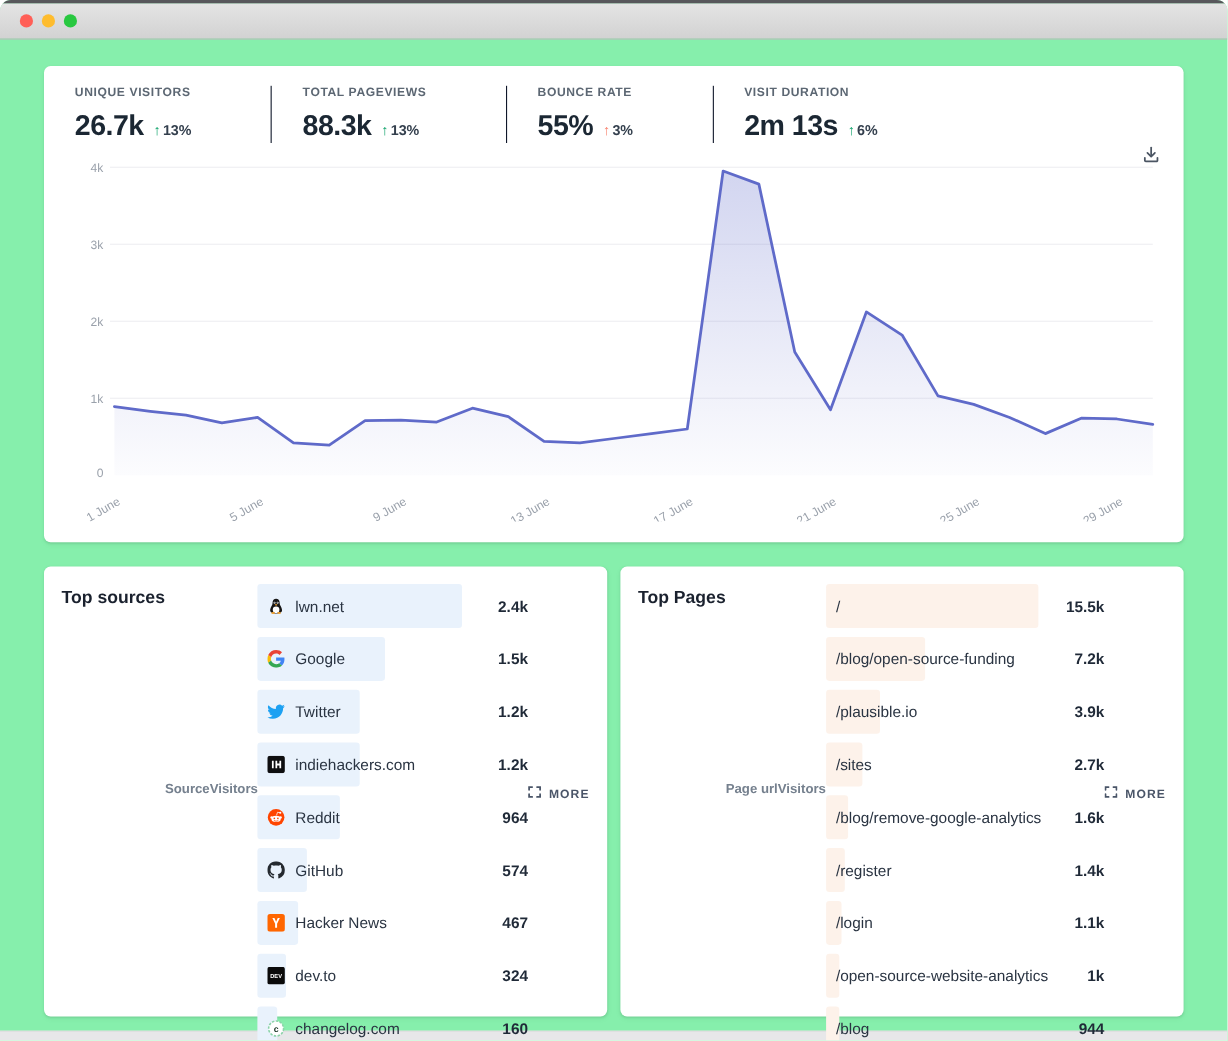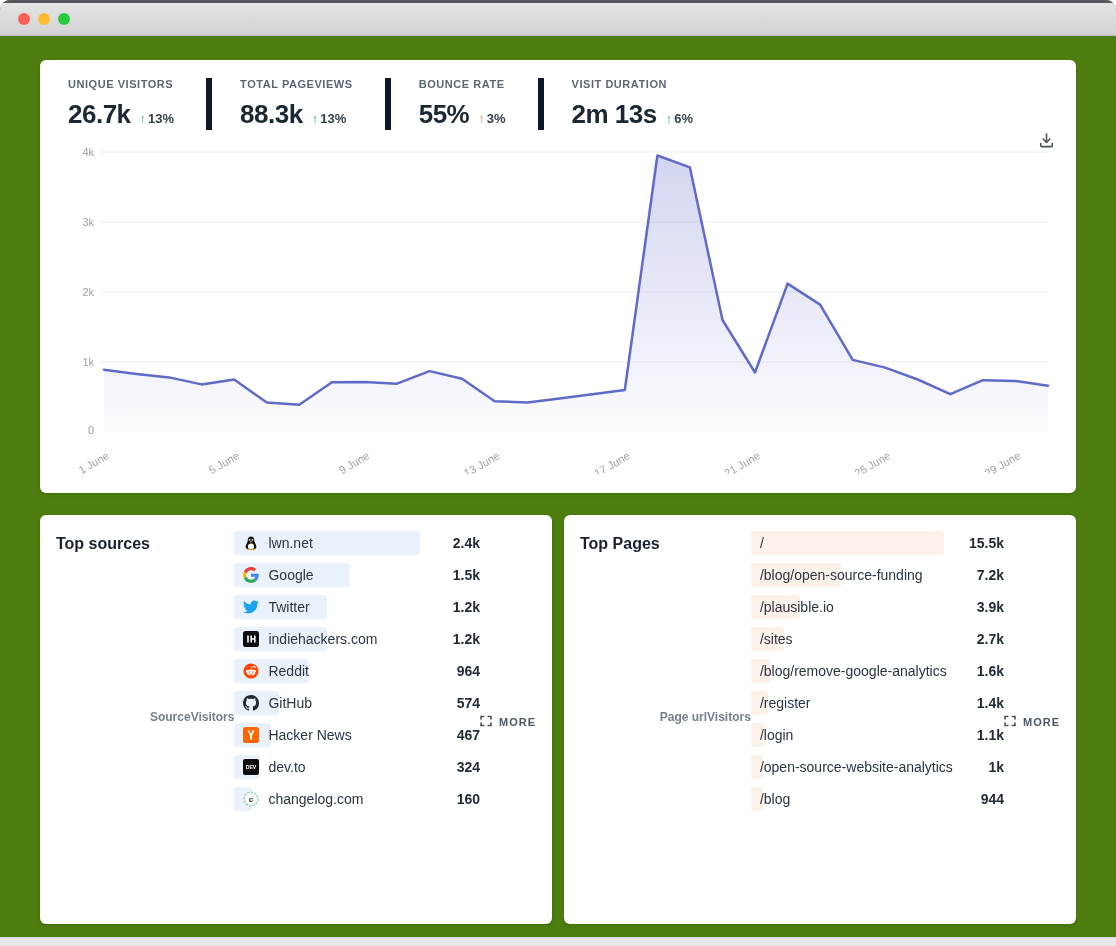--- a/index.html
+++ b/index.html
@@ -1,56 +1,56 @@
 <!DOCTYPE html>
 <html style="--accent-line: #5f6ac9; --source-bar: #e9f2fc; --page-bar: #fdf2ea; --up-green: #10a36b; --down-red: #f8826e;"><head>
 <meta charset="utf-8">
 <style>
   * { box-sizing: border-box; margin: 0; padding: 0; }
   html,body { width:1116px; height:946px; font-family:"Liberation Sans","DejaVu Sans",sans-serif; background:#fff; }
-  .window { width:1116px; height:946px; display:flex; flex-direction:column; background:#4d7c0f; border-radius:10px 10px 0 0; overflow:hidden; }
+  .window { width:1116px; height:946px; display:flex; flex-direction:column; background:#86efac; border-radius:10px 10px 0 0; overflow:hidden; }
 
   
   .titlebar { height:36px; flex:0 0 36px; background:linear-gradient(#e4e4e4,#d2d2d2); border-top:3px solid #57575b; border-bottom:1px solid #bcbcbc; display:flex; align-items:center; padding-left:18px; gap:8px; }
   .dot { width:12px; height:12px; border-radius:50%; display:inline-block; cursor:pointer; }
   .dot.red { background:#ff5f57; }
   .dot.yellow { background:#febc2e; }
   .dot.green { background:#28c840; }
 
   
   .content { flex:1; padding:24px 40px 0 40px; }
   .card { background:#fff; border-radius:6px; box-shadow:0 1px 2px rgba(0,0,0,.09), 0 2px 6px rgba(0,0,0,.04); }
   .chart-card { height:433px; padding:18px 24px 0 24px; position:relative; margin-bottom:22px; }
   .grid { display:flex; gap:12px; }
   .table-card { flex:1; height:409px; padding:16px 16px 10px 16px; display:flex; flex-direction:row; }
   .bottom-edge { flex:0 0 9px; background:#e7e7e9; border-top:1px solid #dcdcde; margin-top:12px; }
 
   
   .stats { display:flex; align-items:flex-start; padding-left:4px; }
   .stat { padding-right:32px; }
-  .stat + .stat { border-left:6px solid #0f172a; padding-left:28px; }
+  .stat + .stat { border-left:1px solid #0f172a; padding-left:28px;margin-left:40px; }
   .stat-label { font-size:11px; font-weight:700; color:#5c6773; letter-spacing:.05em; margin-bottom:9px; white-space:nowrap; }
   .stat-value-row { display:flex; align-items:baseline; gap:9px; white-space:nowrap; }
   .stat-value { font-size:26px; font-weight:700; color:#1b2733; letter-spacing:-.5px; }
   .stat-change { font-size:13px; font-weight:600; color:#333f4d; }
   .arrow { font-size:13px; font-weight:700; margin-right:2px; }
   .arrow.up { color:var(--up-green,#10a36b); }
   .arrow.down { color:var(--down-red,#f8826e); }
 
   
   .export-btn { position:absolute; top:70px; right:18px; width:24px; height:24px; display:flex; align-items:center; justify-content:center; cursor:pointer; background:none; border:none; }
 
   
   .chart-svg { display:block; width:988px; height:338px; margin-top:6px; }
 
   
   .table-title { font-size:16px; font-weight:700; color:#1a212e; margin:4px 0 15px 0; }
   .thead { display:flex; justify-content:space-between; font-size:12px; font-weight:700; color:#75808e; margin-bottom:11px;align-items:center; }
   .rows { flex:1; }
-  .row { position:relative; height:24px; margin-bottom:8px; cursor:pointer; }
+  .row { position:relative; height:40px; margin-bottom:8px; cursor:pointer; }
   .bar-area { position:absolute; left:0; right:60px; top:0; bottom:0; }
   .bar { position:absolute; left:0; top:0; bottom:0; border-radius:3px; }
   .sources .bar { background:var(--source-bar,#e9f2fc); }
   .pages .bar { background:var(--page-bar,#fdf2ea); }
   .row-inner { position:absolute; left:9px; top:0; bottom:0; display:flex; align-items:center; gap:9px; }
   .row-icon { width:16px; height:16px; display:inline-flex; flex:0 0 16px; }
   .row-icon svg { width:16px; height:16px; }
   .row-label { font-size:14px; color:#2a3442; }
   .row-num { position:absolute; right:0; top:0; bottom:0; display:flex; align-items:center; font-size:14px; font-weight:700; color:#1f2937; }
   .more-wrap { display:flex; padding:6px 0 8px 0; }

